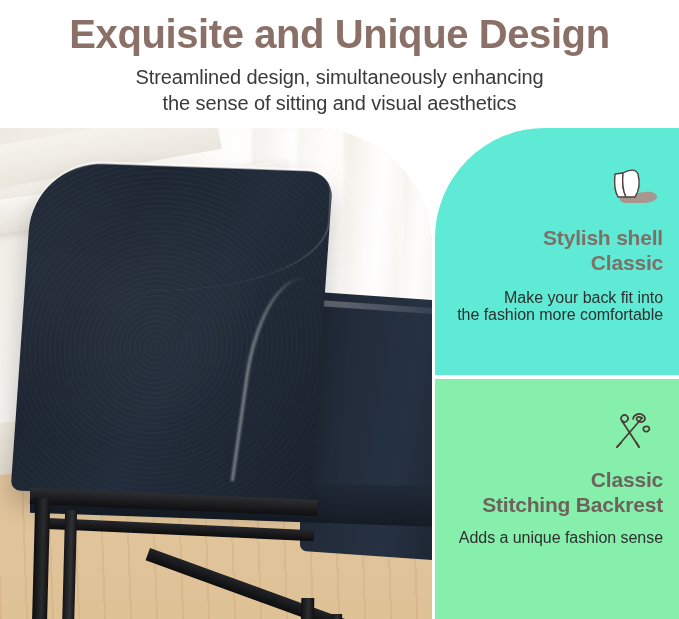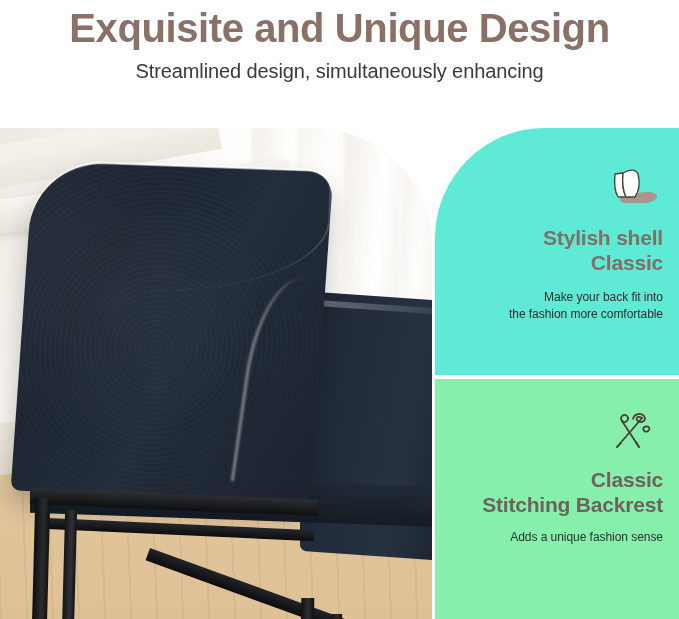--- a/index.html
+++ b/index.html
@@ -27,21 +27,21 @@
     position: absolute;
     left: 0;
     top: 0;
     width: 679px;
     height: 128px;
     background: #ffffff;
     text-align: center;
   }
   .header-title {
     margin: 0;
-    padding-top: 6px;
+    padding-top: 12px;
     font-size: 40px;
     line-height: 45px;
     font-weight: bold;
     letter-spacing: -0.4px;
     color: #8b7068;
     font-family: "Liberation Sans", sans-serif;
   }
   .header-sub {
     margin: 0;
     padding-top: 7px;
@@ -248,37 +248,38 @@
     font-weight: bold;
     color: #7e7068;
     letter-spacing: -0.2px;
   }
   .card-bottom .card-title { color: #6e635c; }
   .card-title span { display: block; }
 
   .card-desc {
     margin: 0;
     padding-top: 14px;
-    font-size: 12px;
+    font-size: 16px;
     line-height: 17px;
     color: #2f2f2f;
     letter-spacing: -0.05px;
   }
   .card-desc span { display: block; }
   .card-bottom .card-desc { padding-top: 12px; }
 </style>
 </head>
 <body>
 
 <div class="page">
 
   <div class="header">
     <h1 class="header-title">Exquisite and Unique Design</h1>
     <p class="header-sub">
       <span>Streamlined design, simultaneously enhancing</span>
+      <span>the sense of sitting and visual aesthetics</span>
     </p>
   </div>
 
   <div class="photo">
     <div class="photo-inner">
       <div class="bg-wall"></div>
       <div class="wall-left"></div>
       <div class="curtain c1"></div>
       <div class="curtain c2"></div>
       <div class="curtain c3"></div>

